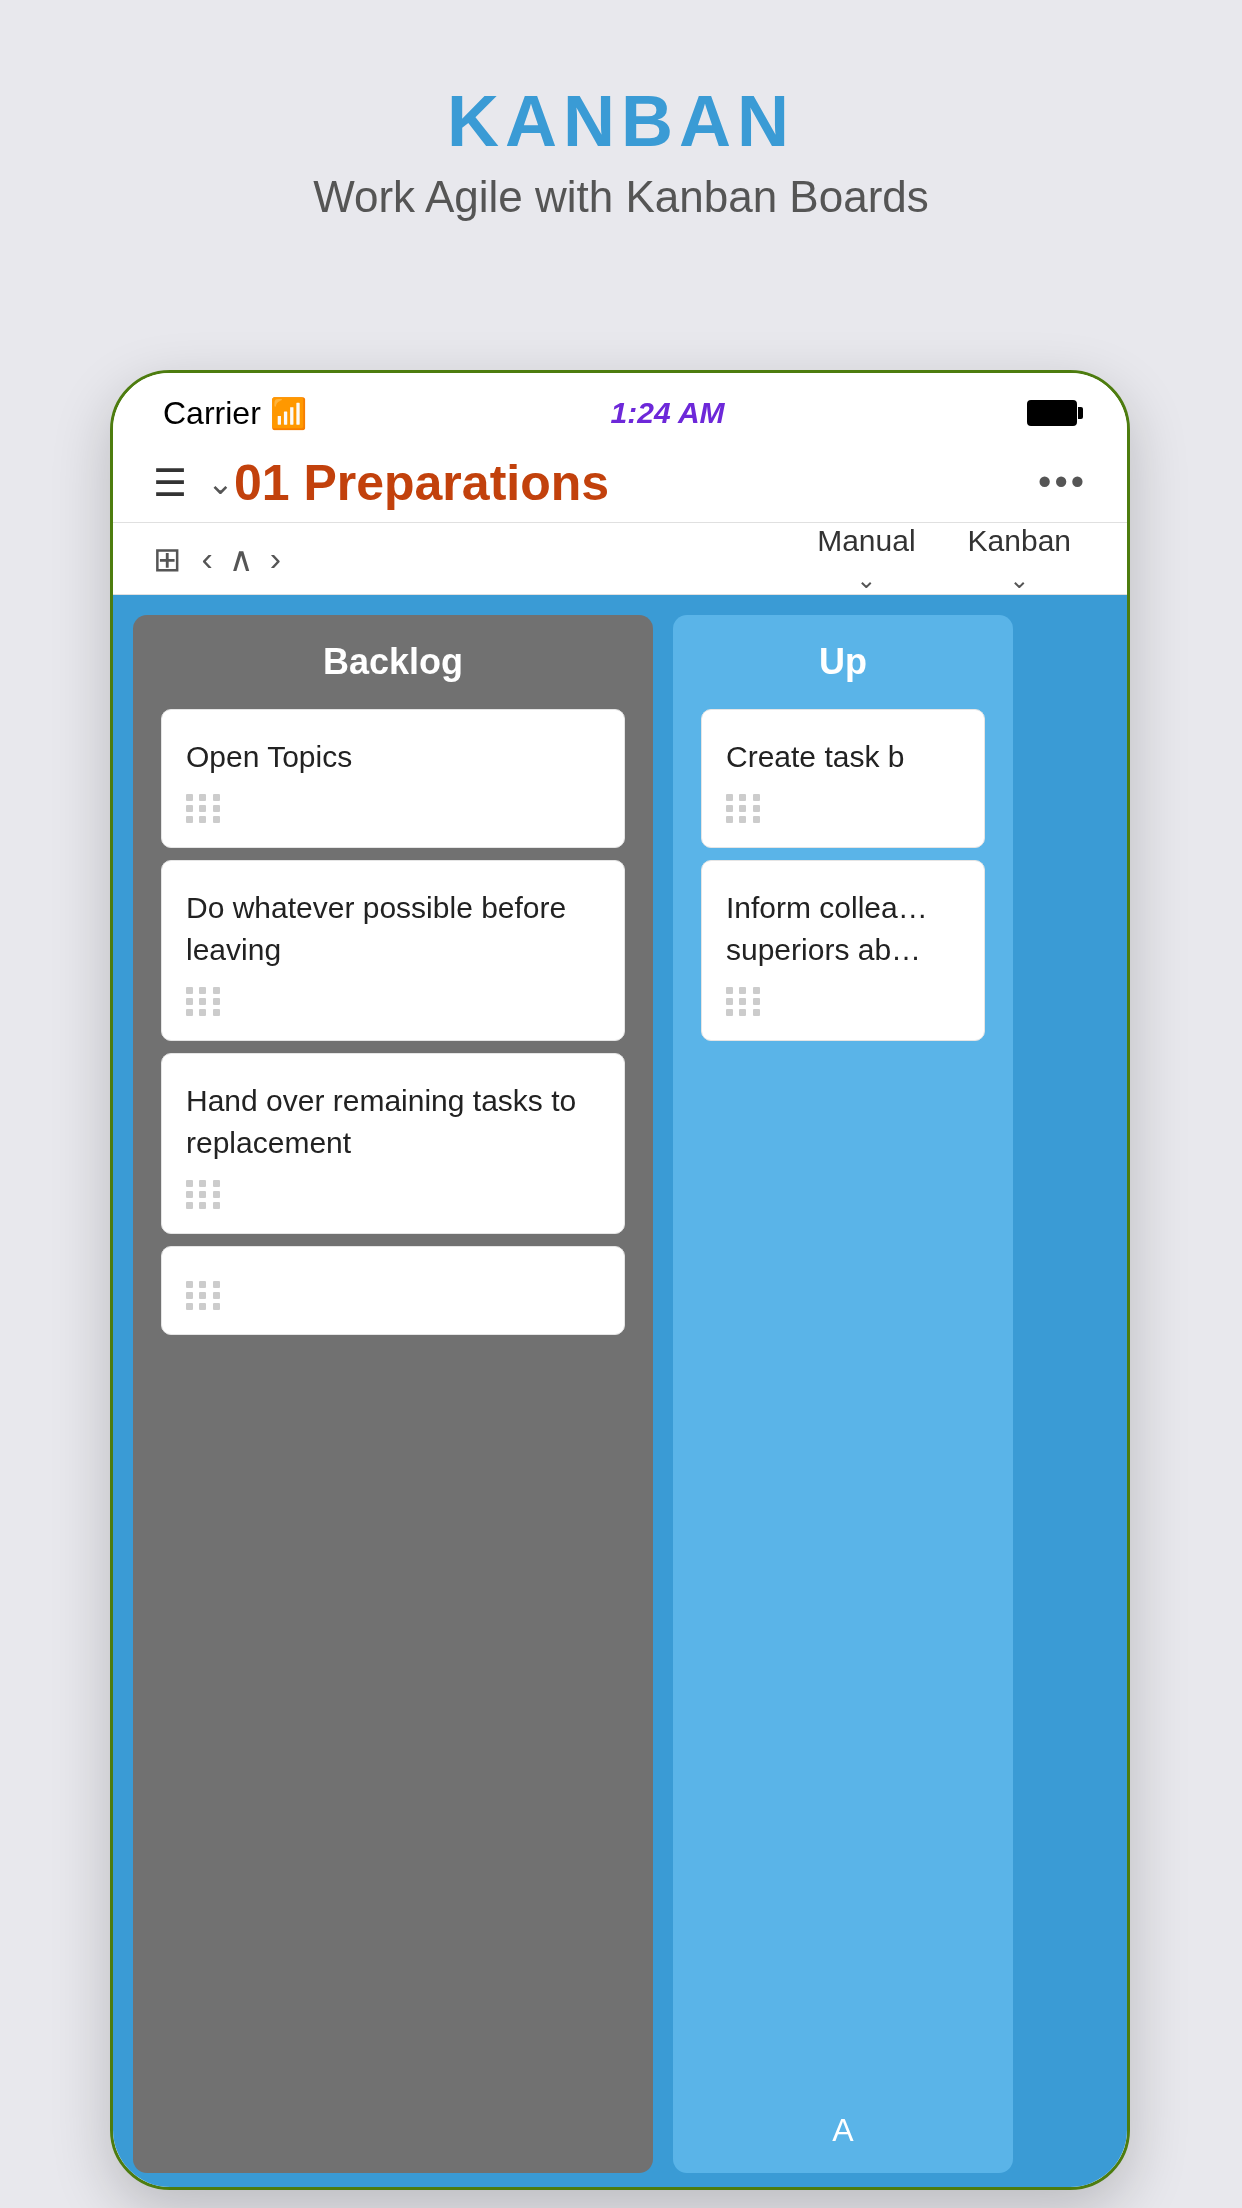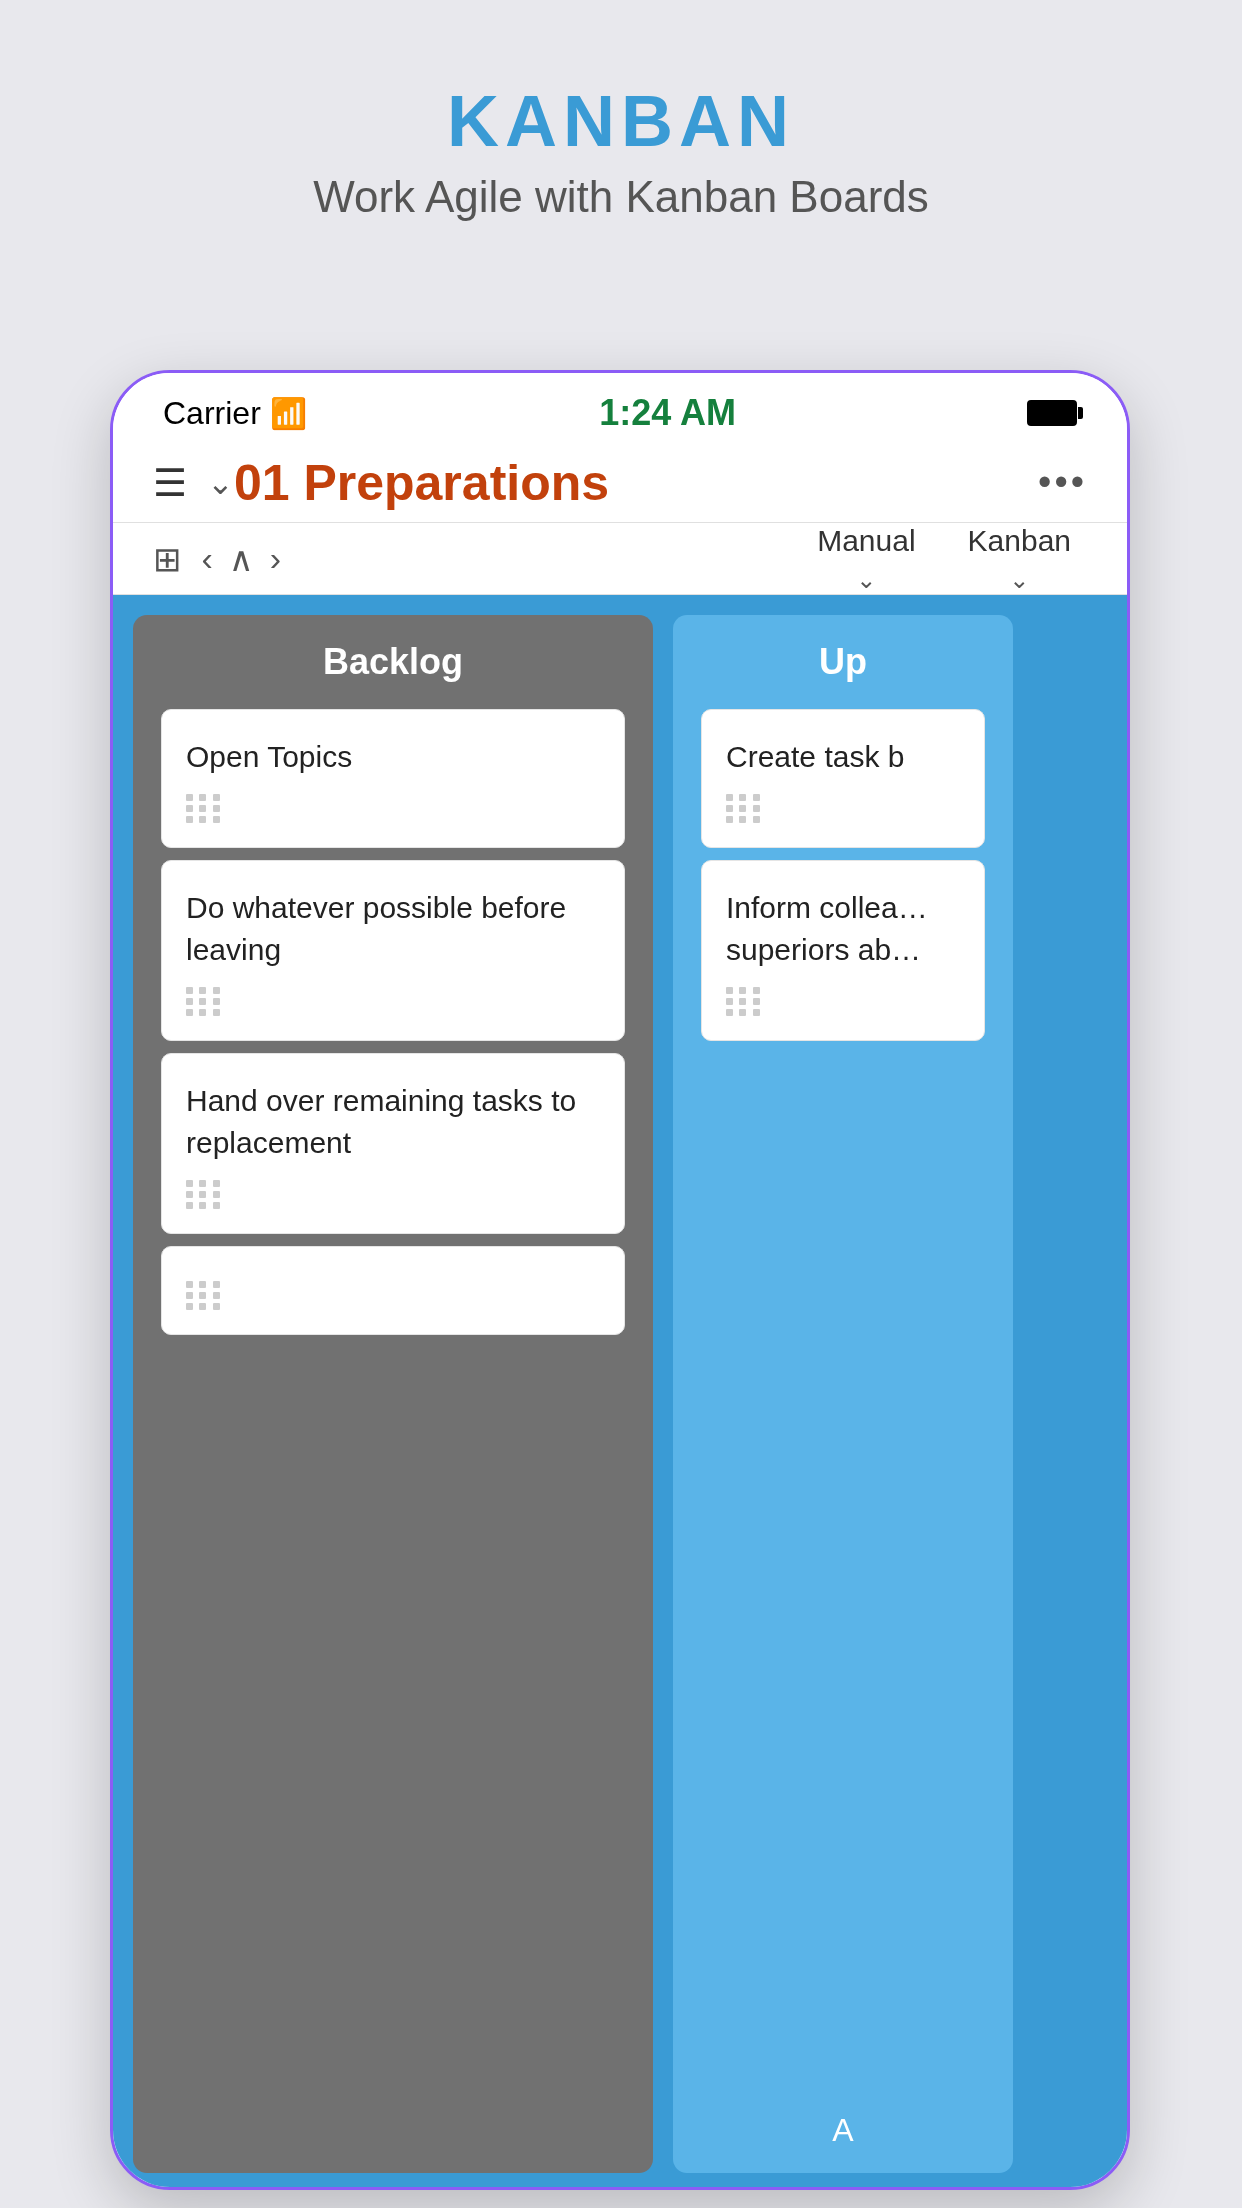--- a/index.html
+++ b/index.html
@@ -34,21 +34,21 @@
 
     
     .phone-frame {
       position: absolute;
       top: 370px;
       left: 110px;
       width: 1020px;
       height: 1820px;
       background: #fff;
       border-radius: 60px;
-      border: 3px solid #8b5cf6;
+      border: 3px solid #4d7c0f;
       overflow: hidden;
       box-shadow: 0 20px 60px rgba(0,0,0,0.2);
     }
 
     
     .status-bar {
       display: flex;
       justify-content: space-between;
       align-items: center;
       padding: 20px 50px 10px;
@@ -60,23 +60,24 @@
       align-items: center;
       gap: 10px;
       font-size: 32px;
       font-weight: 500;
       color: #000;
     }
     .wifi-icon {
       font-size: 30px;
     }
     .status-time {
-      font-size: 36px;
+      font-size: 30px;
       font-weight: 600;
-      color: #15803d;
+      color: #6d28d9;
+      font-style: italic;
     }
     .status-battery {
       display: flex;
       align-items: center;
       gap: 6px;
     }
     .battery-icon {
       width: 50px;
       height: 26px;
       border: 2px solid #000;

